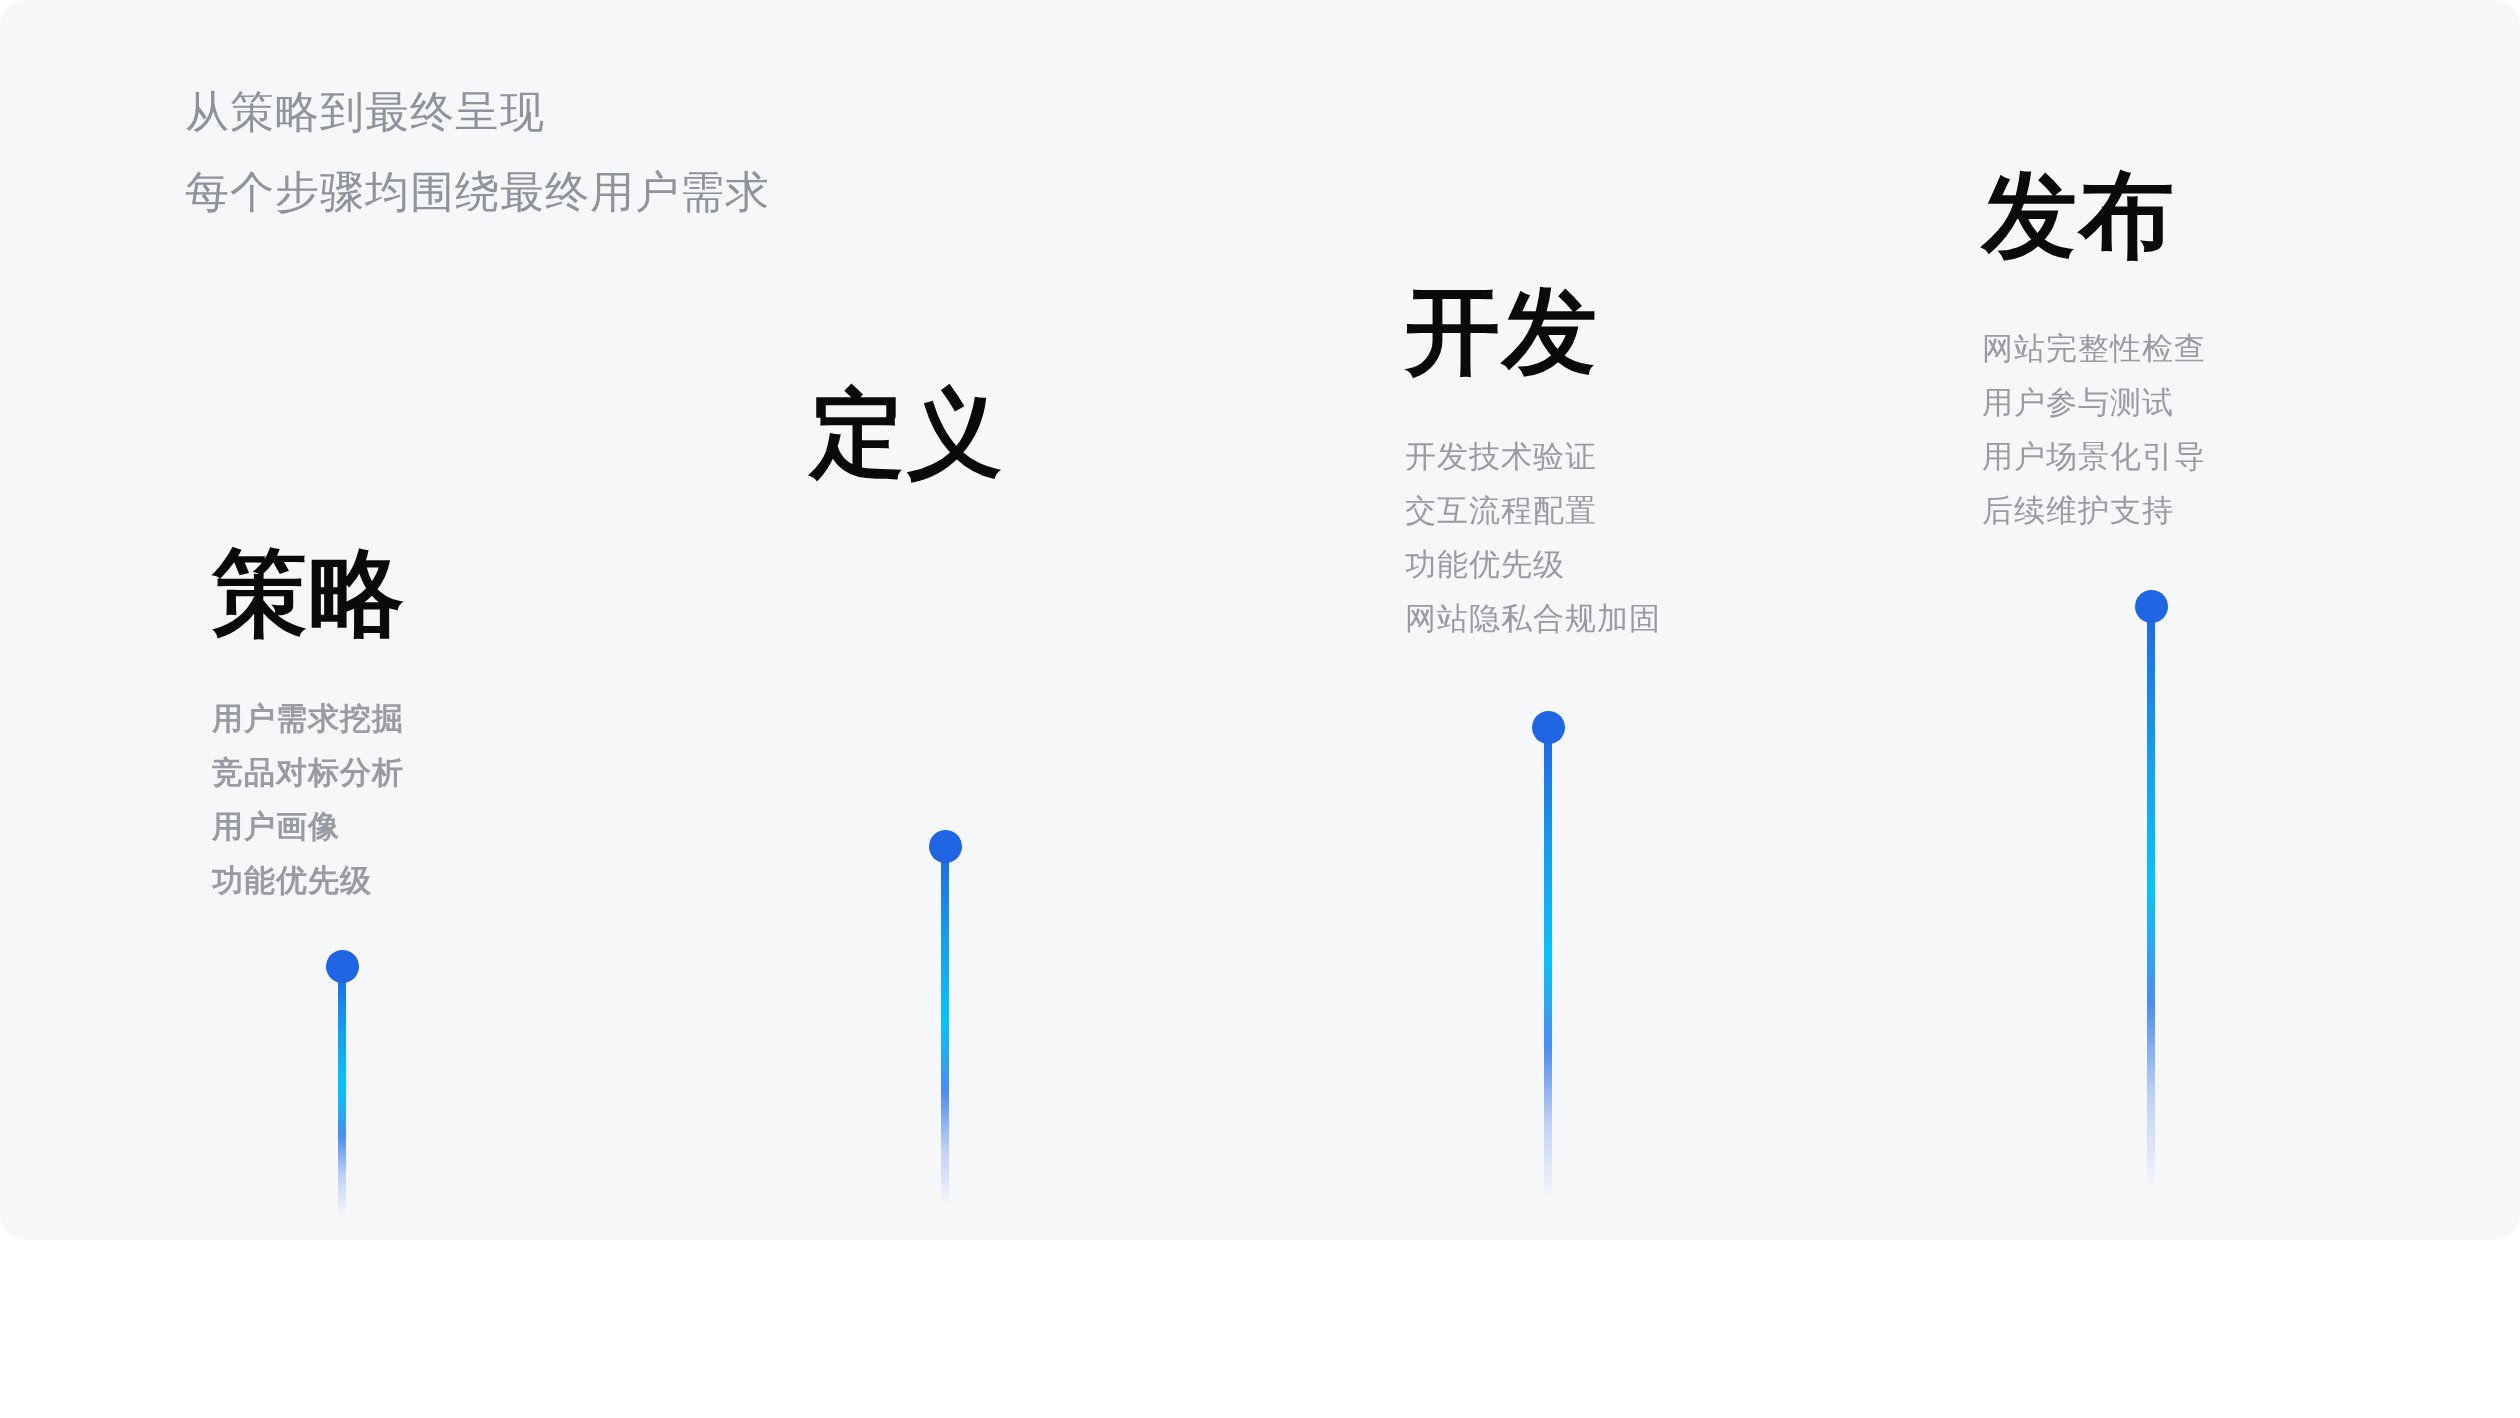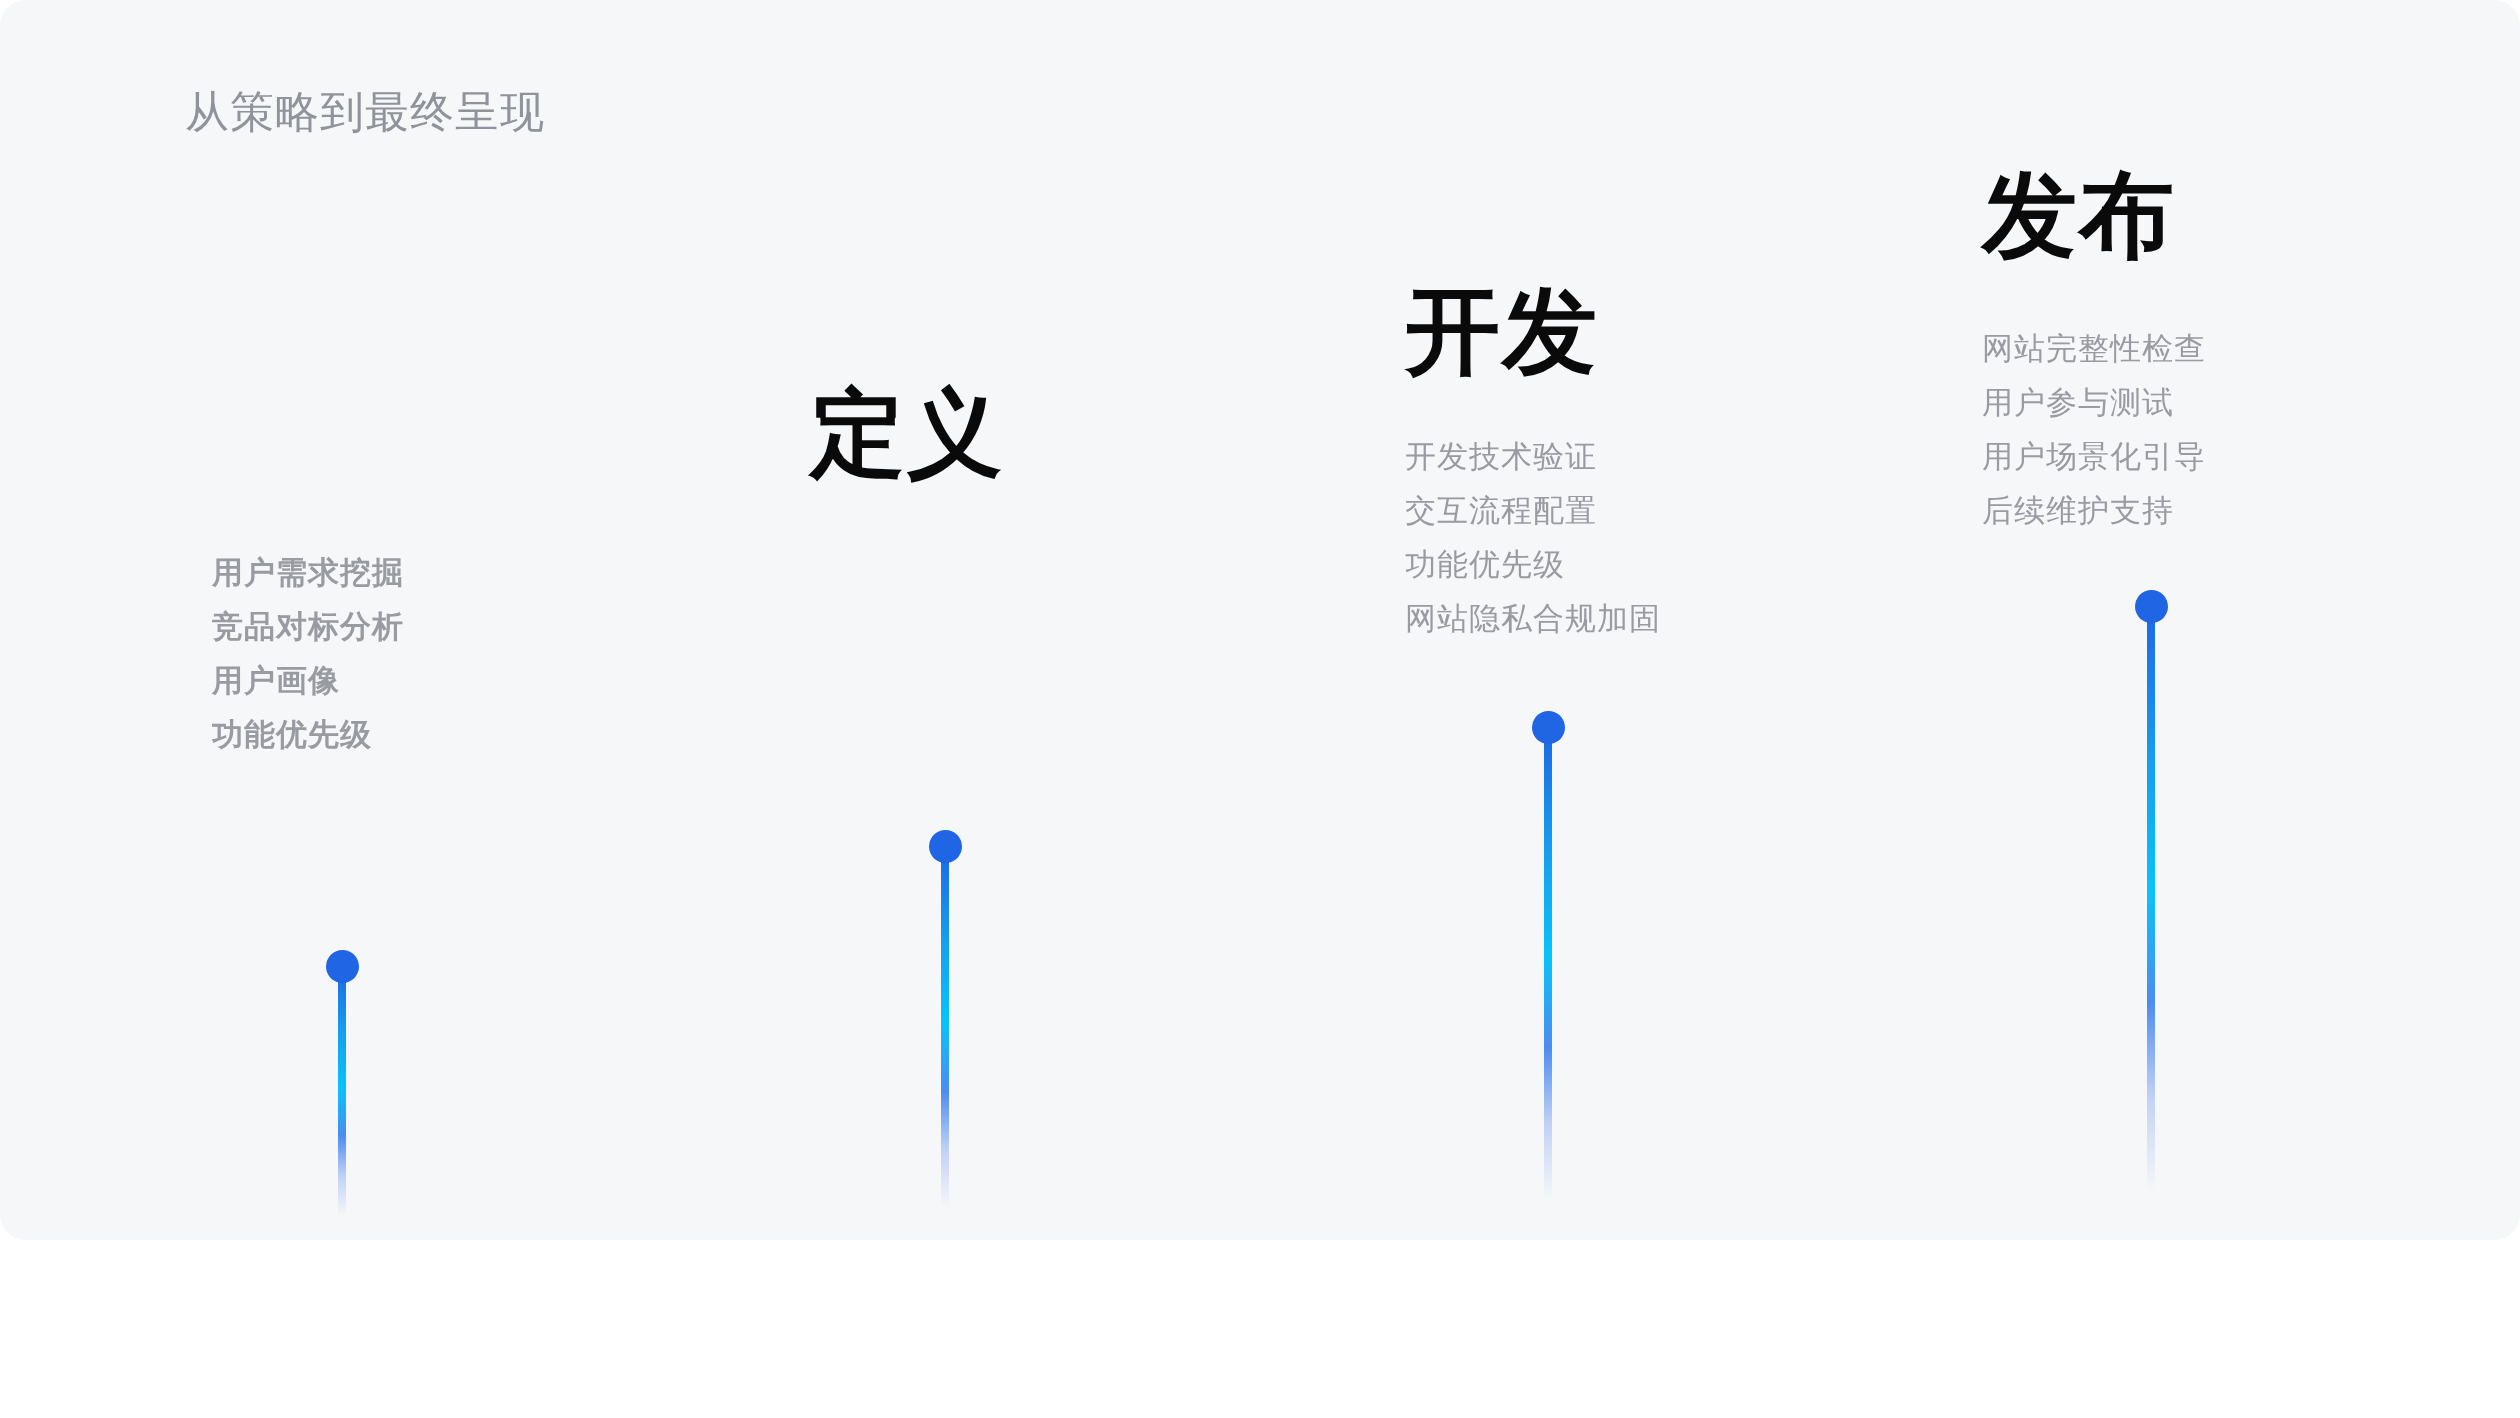--- a/index.html
+++ b/index.html
@@ -96,23 +96,25 @@
     flex: 0 0 auto;
   }
 </style>
 </head>
 <body>
 
 <div class="canvas" style="background: rgb(246, 247, 248);">
 
   <div class="subtitle" style="color: rgb(143, 147, 155);">
     <div>从策略到最终呈现</div>
+    <div>每个步骤均围绕最终用户需求</div>
   </div>
 
   <div class="stage stage-1">
+    <h2 class="stage-title" style="color: rgb(10, 10, 11);">策略</h2>
     <ul class="stage-list" style="color: rgb(152, 155, 161); font-weight: bold;">
       <li>用户需求挖掘</li>
       <li>竞品对标分析</li>
       <li>用户画像</li>
       <li>功能优先级</li>
     </ul>
   </div>
 
   <div class="stage stage-2">
     <h2 class="stage-title" style="color: rgb(10, 10, 11);">定义</h2>

